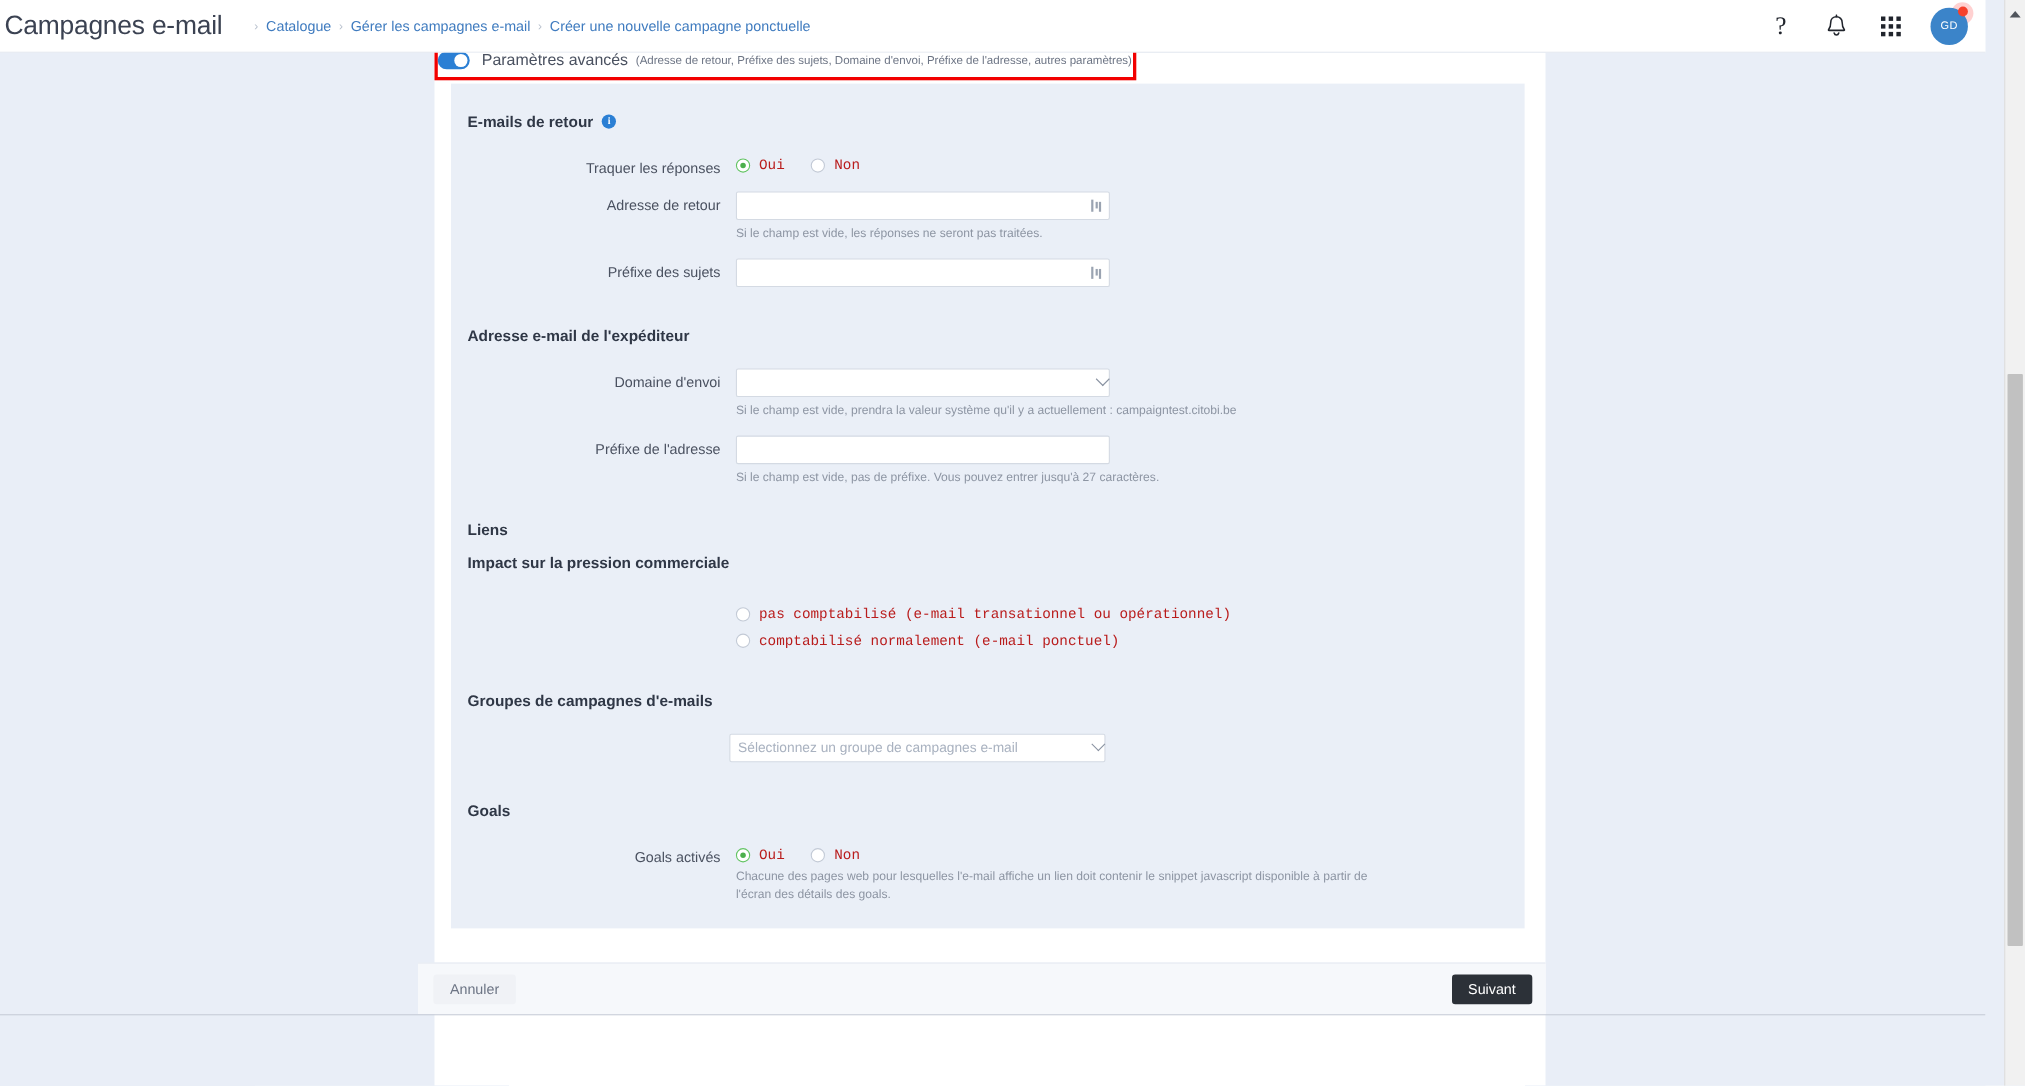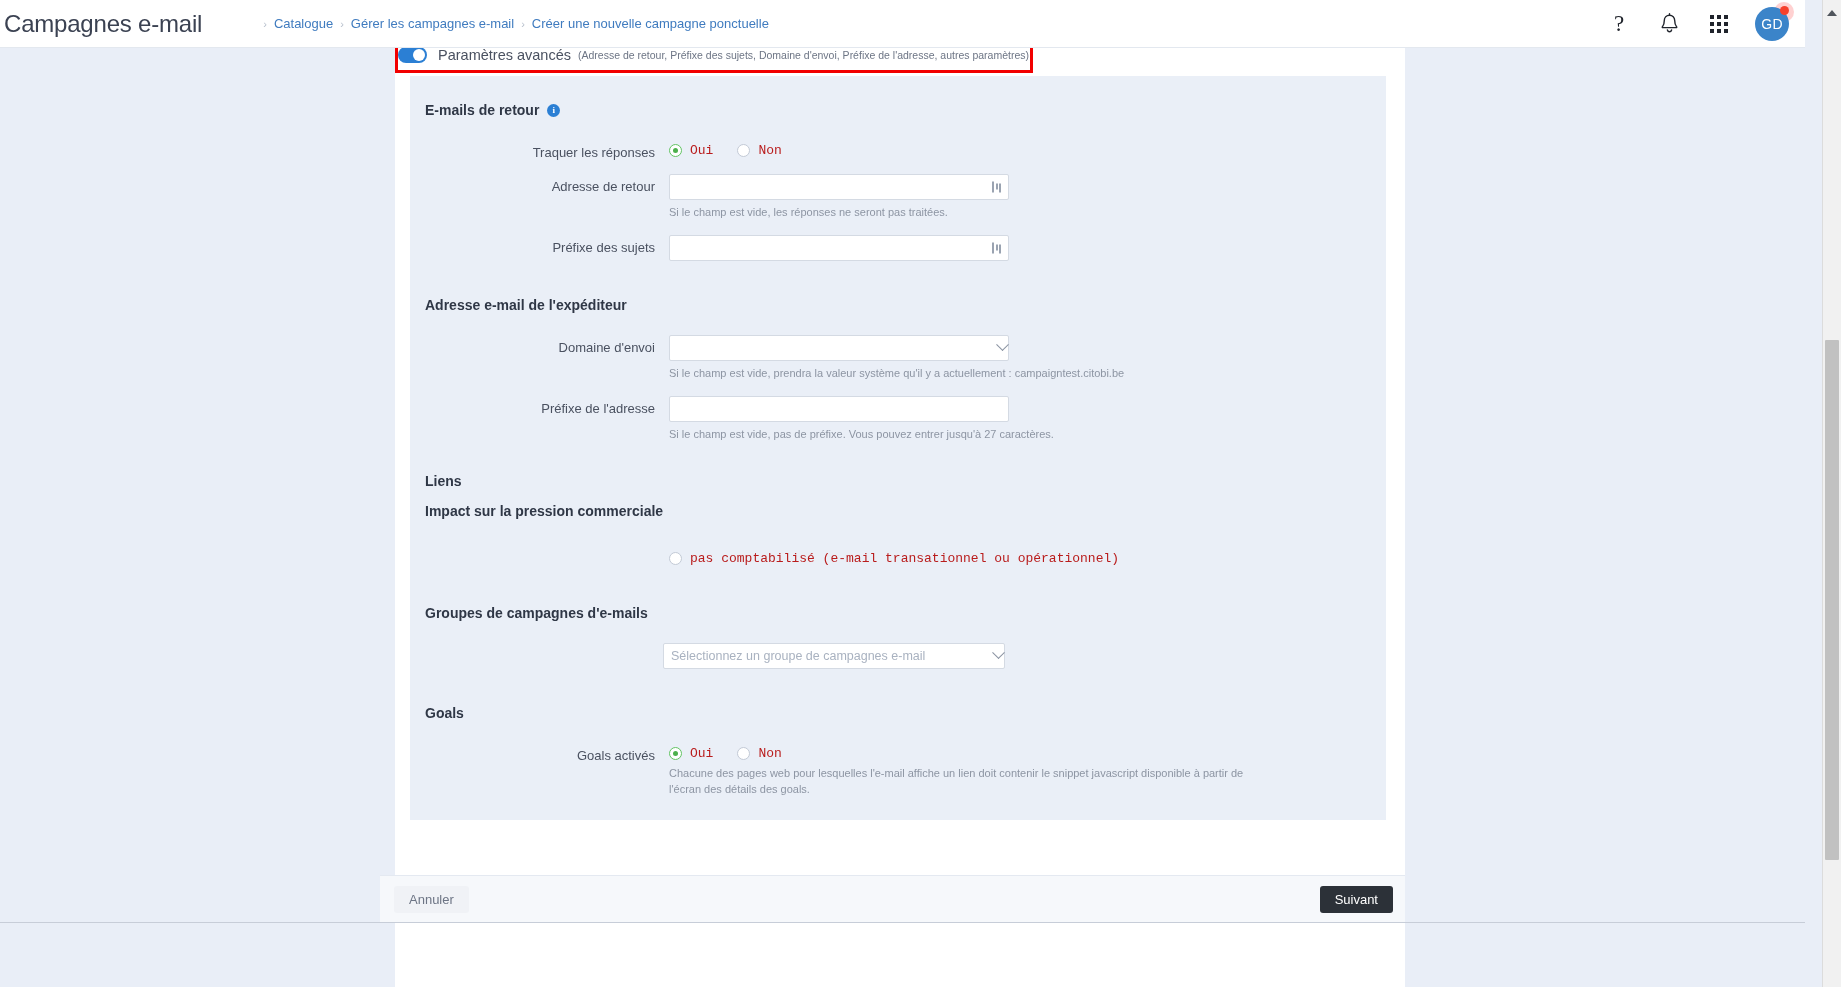--- a/index.html
+++ b/index.html
@@ -27,21 +27,20 @@
   .topbar {
     position: absolute;
     left: 0; top: 0;
     width: 1805px;
     height: 48px;
     background: #ffffff;
     border-bottom: 1px solid #e3e8ef;
     display: flex;
     align-items: center;
     box-sizing: border-box;
-    gap: 32px;
   }
   .page-title {
     font-size: 24px;
     font-weight: 400;
     color: #3b4252;
     letter-spacing: -0.2px;
     padding-left: 4px;
     white-space: nowrap;
   }
   .breadcrumb {
@@ -108,21 +107,21 @@
     border-radius: 50%;
     background: rgba(255,90,90,0.28);
   }
   .avatar {
     position: absolute;
     left: 0; top: 0;
     width: 34px; height: 34px;
     border-radius: 50%;
     background: #3b84c9;
     color: #ffffff;
-    font-size: 14px;
+    font-size: 10px;
     display: flex;
     align-items: center;
     justify-content: center;
     letter-spacing: 0.3px;
   }
   .avatar-dot {
     position: absolute;
     right: 0px; top: -1px;
     width: 9px; height: 9px;
     border-radius: 50%;
@@ -613,20 +612,24 @@
           <span>Impact sur la pression commerciale</span>
         </div>
 
         <div class="spacer-30"></div>
 
         <div class="group-radio-list">
           <div class="radio-line">
             <span class="radio"></span>
             <span class="radio-text">pas comptabilisé (e-mail transationnel ou opérationnel)</span>
           </div>
+          <div class="radio-line">
+            <span class="radio"></span>
+            <span class="radio-text">comptabilisé normalement (e-mail ponctuel)</span>
+          </div>
         </div>
 
         <div class="spacer-30"></div>
 
         <div class="sec-title">
           <span>Groupes de campagnes d'e-mails</span>
         </div>
 
         <div class="spacer-22"></div>
 

